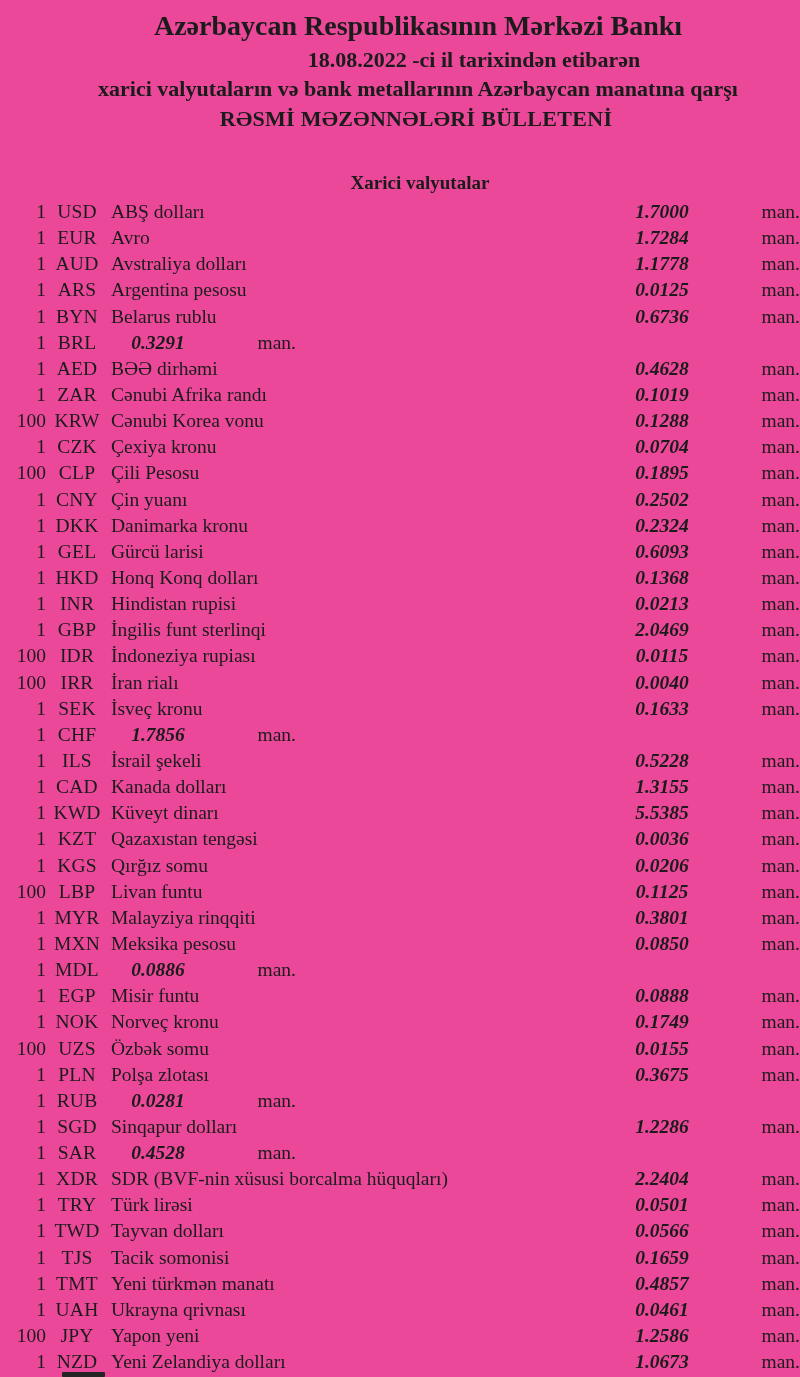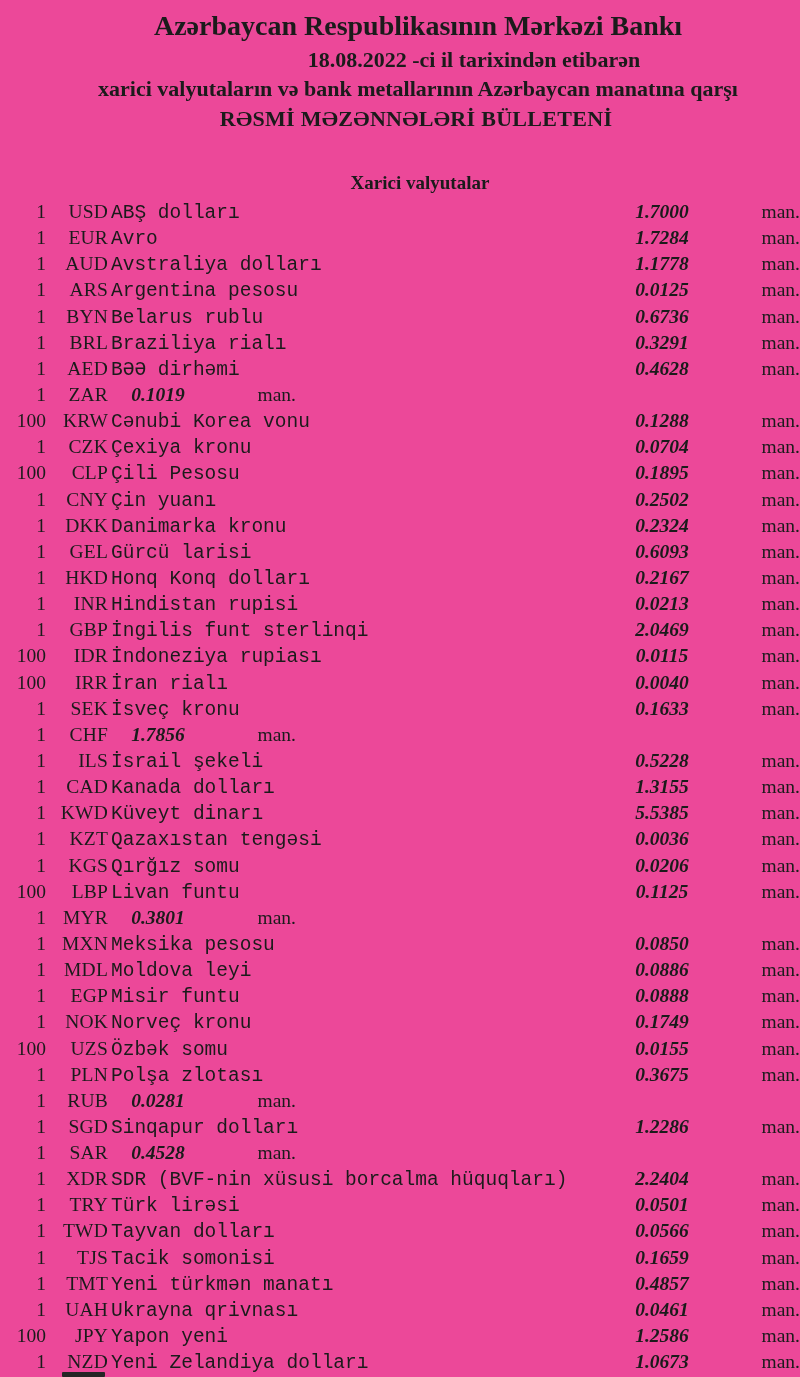--- a/index.html
+++ b/index.html
@@ -38,22 +38,22 @@
   .rates-list{margin-top:5px;}
   .rate-row{
     display:flex;
     align-items:baseline;
     height:26.15px;
     font-size:19.5px;
     line-height:26.15px;
     white-space:nowrap;
   }
   .cell-qty{width:46px;text-align:right;flex:0 0 auto;}
-  .cell-code{width:62px;text-align:right;flex:0 0 auto;letter-spacing:.2px;}
-  .cell-name{flex:1 1 auto;padding-left:3px;overflow:hidden;font-family:Liberation Mono, monospace;}
+  .cell-code{width:62px;text-align:center;flex:0 0 auto;letter-spacing:.2px;}
+  .cell-name{flex:1 1 auto;padding-left:3px;overflow:hidden;}
   .cell-rate{width:100px;text-align:center;flex:0 0 auto;font-weight:bold;font-style:italic;}
   .cell-unit{width:88px;flex:0 0 auto;padding-left:16px;box-sizing:border-box;text-align:right;}
   .cutoff-fragment{
     position:absolute;left:62px;top:1372px;width:43px;height:5px;
     background:#252525;border-radius:1px;
   }
 </style>
 </head>
 <body>
 
@@ -105,36 +105,36 @@
     <span class="cell-qty">1</span>
     <span class="cell-code">BYN</span>
     <span class="cell-name">Belarus rublu</span>
     <span class="cell-rate">0.6736</span>
     <span class="cell-unit">man.</span>
   </div>
 
   <div class="rate-row">
     <span class="cell-qty">1</span>
     <span class="cell-code">BRL</span>
-    <span class="cell-name">Braziliya rialı</span>
     <span class="cell-rate">0.3291</span>
     <span class="cell-unit">man.</span>
   </div>
 
   <div class="rate-row">
     <span class="cell-qty">1</span>
     <span class="cell-code">AED</span>
     <span class="cell-name">BƏƏ dirhəmi</span>
     <span class="cell-rate">0.4628</span>
     <span class="cell-unit">man.</span>
   </div>
 
   <div class="rate-row">
     <span class="cell-qty">1</span>
     <span class="cell-code">ZAR</span>
+    <span class="cell-name">Cənubi Afrika randı</span>
     <span class="cell-rate">0.1019</span>
     <span class="cell-unit">man.</span>
   </div>
 
   <div class="rate-row">
     <span class="cell-qty">100</span>
     <span class="cell-code">KRW</span>
     <span class="cell-name">Cənubi Korea vonu</span>
     <span class="cell-rate">0.1288</span>
     <span class="cell-unit">man.</span>
@@ -177,21 +177,21 @@
     <span class="cell-code">GEL</span>
     <span class="cell-name">Gürcü larisi</span>
     <span class="cell-rate">0.6093</span>
     <span class="cell-unit">man.</span>
   </div>
 
   <div class="rate-row">
     <span class="cell-qty">1</span>
     <span class="cell-code">HKD</span>
     <span class="cell-name">Honq Konq dolları</span>
-    <span class="cell-rate">0.2167</span>
+    <span class="cell-rate">0.1368</span>
     <span class="cell-unit">man.</span>
   </div>
 
   <div class="rate-row">
     <span class="cell-qty">1</span>
     <span class="cell-code">INR</span>
     <span class="cell-name">Hindistan rupisi</span>
     <span class="cell-rate">0.0213</span>
     <span class="cell-unit">man.</span>
   </div>
@@ -279,36 +279,36 @@
     <span class="cell-qty">100</span>
     <span class="cell-code">LBP</span>
     <span class="cell-name">Livan funtu</span>
     <span class="cell-rate">0.1125</span>
     <span class="cell-unit">man.</span>
   </div>
 
   <div class="rate-row">
     <span class="cell-qty">1</span>
     <span class="cell-code">MYR</span>
+    <span class="cell-name">Malayziya rinqqiti</span>
     <span class="cell-rate">0.3801</span>
     <span class="cell-unit">man.</span>
   </div>
 
   <div class="rate-row">
     <span class="cell-qty">1</span>
     <span class="cell-code">MXN</span>
     <span class="cell-name">Meksika pesosu</span>
     <span class="cell-rate">0.0850</span>
     <span class="cell-unit">man.</span>
   </div>
 
   <div class="rate-row">
     <span class="cell-qty">1</span>
     <span class="cell-code">MDL</span>
-    <span class="cell-name">Moldova leyi</span>
     <span class="cell-rate">0.0886</span>
     <span class="cell-unit">man.</span>
   </div>
 
   <div class="rate-row">
     <span class="cell-qty">1</span>
     <span class="cell-code">EGP</span>
     <span class="cell-name">Misir funtu</span>
     <span class="cell-rate">0.0888</span>
     <span class="cell-unit">man.</span>

